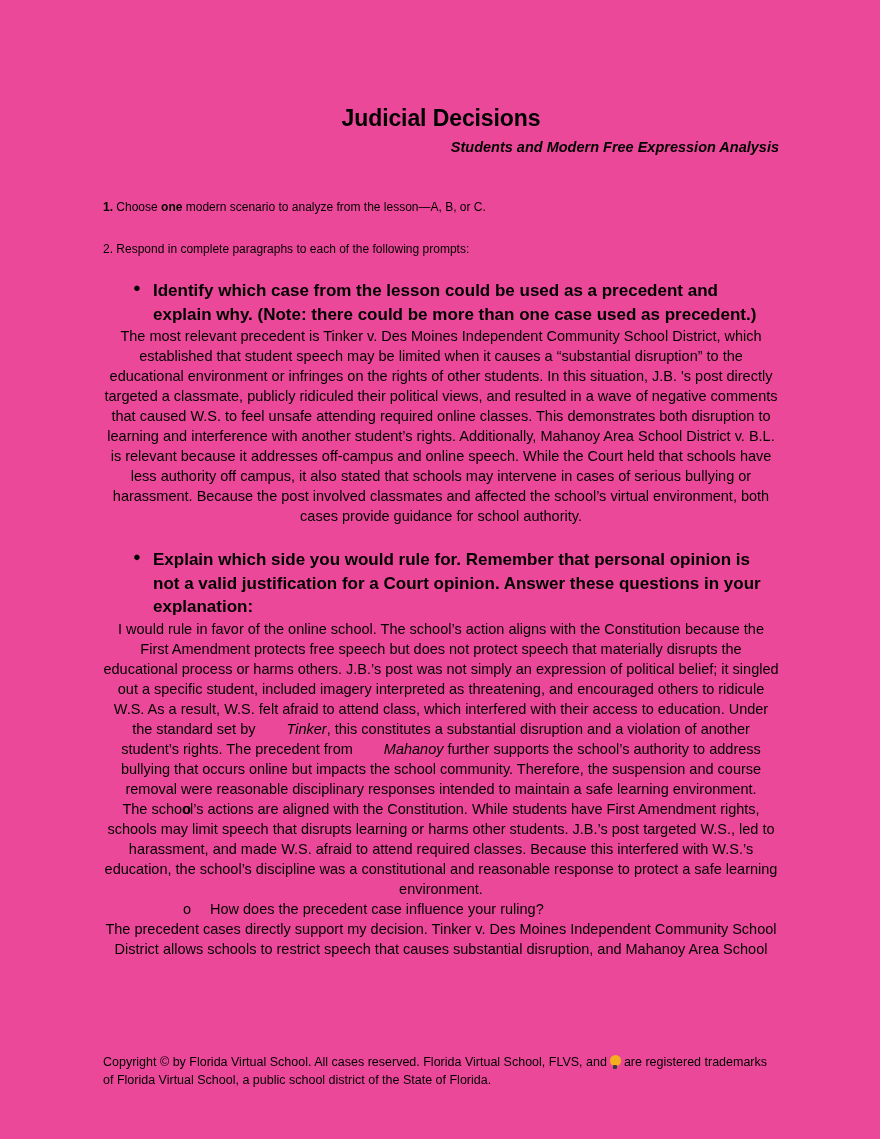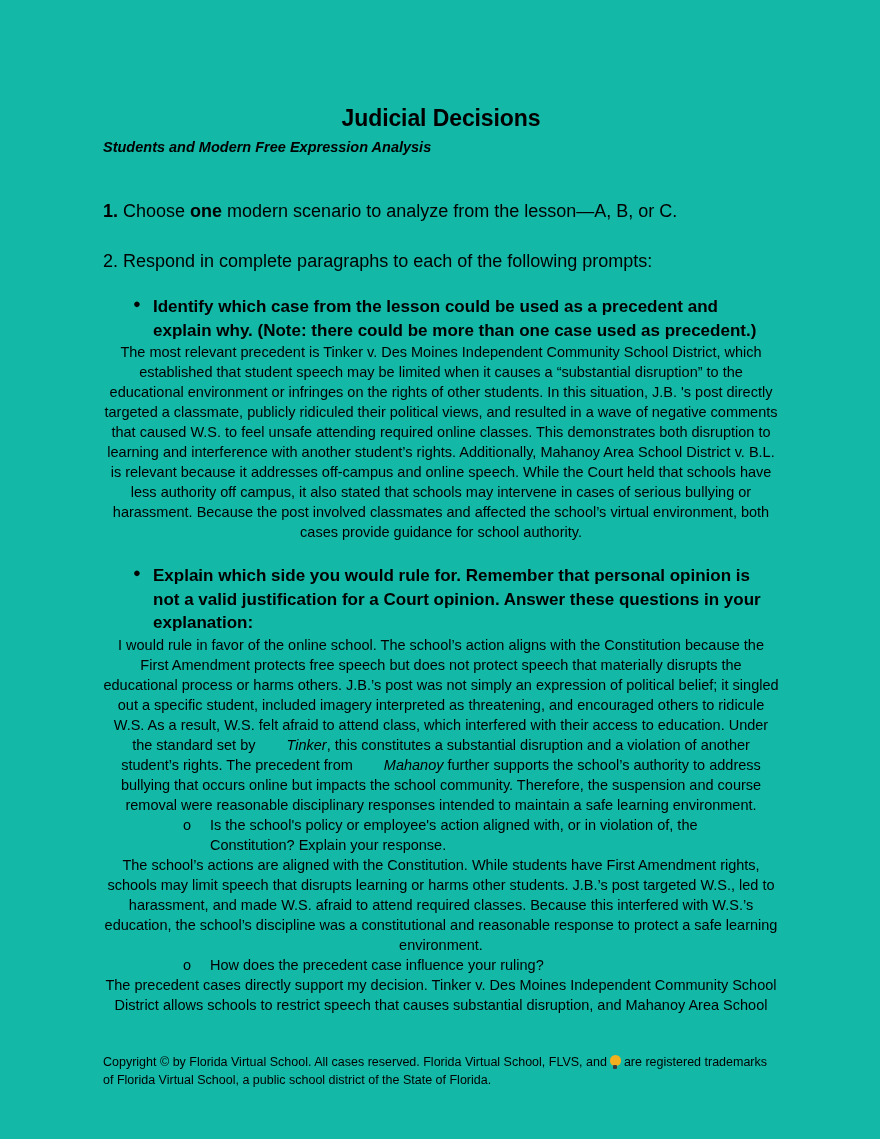--- a/index.html
+++ b/index.html
@@ -13,55 +13,55 @@
     font-family: "Liberation Sans", sans-serif;
     color: #000000;
     position: relative;
     overflow: hidden;
   }
   .page {
     position: absolute;
     left: 0; top: 0;
     width: 880px;
     height: 1139px;
-    background: #14b8a6;
+    background: #ec4899;
   }
   .content {
     position: absolute;
     left: 103px;
     top: 104px;
     width: 676px;
   }
 
   .doc-title {
     text-align: center;
     font-size: 23px;
     font-weight: bold;
     line-height: 1.22;
     margin: 0;
     letter-spacing: -0.1px;
   }
   .doc-subtitle {
-    text-align: left;
+    text-align: right;
     font-size: 14.5px;
     font-weight: bold;
     font-style: italic;
     line-height: 1.3;
     margin: 6px 0 0 0;
   }
 
   .name-line {
     font-size: 14.5px;
     line-height: 1.3;
     margin-top: 32px;
   }
   .name-line .lbl { font-weight: bold; }
 
   .q-item {
-    font-size: 18px;
+    font-size: 12px;
     line-height: 1.35;
     margin-top: 38px;
   }
   .q-item.q1 { margin-top: 42px; }
   .q-num-bold { font-weight: bold; }
 
   .scenario-line {
     font-size: 14.5px;
     line-height: 1.35;
     margin-top: 23px;
@@ -177,21 +177,20 @@
     <div class="body-para tight">The most relevant precedent is Tinker v. Des Moines Independent Community School District, which established that student speech may be limited when it causes a “substantial disruption” to the educational environment or infringes on the rights of other students. In this situation, J.B. 's post directly targeted a classmate, publicly ridiculed their political views, and resulted in a wave of negative comments that caused W.S. to feel unsafe attending required online classes. This demonstrates both disruption to learning and interference with another student’s rights. Additionally, Mahanoy Area School District v. B.L. is relevant because it addresses off-campus and online speech. While the Court held that schools have less authority off campus, it also stated that schools may intervene in cases of serious bullying or harassment. Because the post involved classmates and affected the school’s virtual environment, both cases provide guidance for school authority.</div>
 
     <div class="bullet-block">
       <span class="dot">●</span>
       <span class="btext">Explain which side you would rule for. Remember that personal opinion is not a valid justification for a Court opinion. Answer these questions in your explanation:</span>
     </div>
     <div class="body-para tight"><span>I would rule in favor of the online school. The school’s action aligns with the Constitution because the First Amendment protects free speech but does not protect speech that materially disrupts the educational process or harms others. J.B.’s post was not simply an expression of political belief; it singled out a specific student, included imagery interpreted as threatening, and encouraged others to ridicule W.S. As a result, W.S. felt afraid to attend class, which interfered with their access to education. Under the standard set by </span><em class="case">Tinker</em><span>, this constitutes a substantial disruption and a violation of another student’s rights. The precedent from </span><em class="case">Mahanoy</em><span> further supports the school’s authority to address bullying that occurs online but impacts the school community. Therefore, the suspension and course removal were reasonable disciplinary responses intended to maintain a safe learning environment.</span></div>
 
     <div class="sub-block">
       <span class="omark">o</span>
-      <span class="stext">Is the school's policy or employee's action aligned with, or in violation of, the Constitution? Explain your response.</span>
     </div>
     <div class="body-para tight">The school’s actions are aligned with the Constitution. While students have First Amendment rights, schools may limit speech that disrupts learning or harms other students. J.B.’s post targeted W.S., led to harassment, and made W.S. afraid to attend required classes. Because this interfered with W.S.’s education, the school’s discipline was a constitutional and reasonable response to protect a safe learning environment.</div>
 
     <div class="sub-block">
       <span class="omark">o</span>
       <span class="stext">How does the precedent case influence your ruling?</span>
     </div>
     <div class="body-para tight">The precedent cases directly support my decision. Tinker v. Des Moines Independent Community School District allows schools to restrict speech that causes substantial disruption, and Mahanoy Area School</div>
 
   </div>

